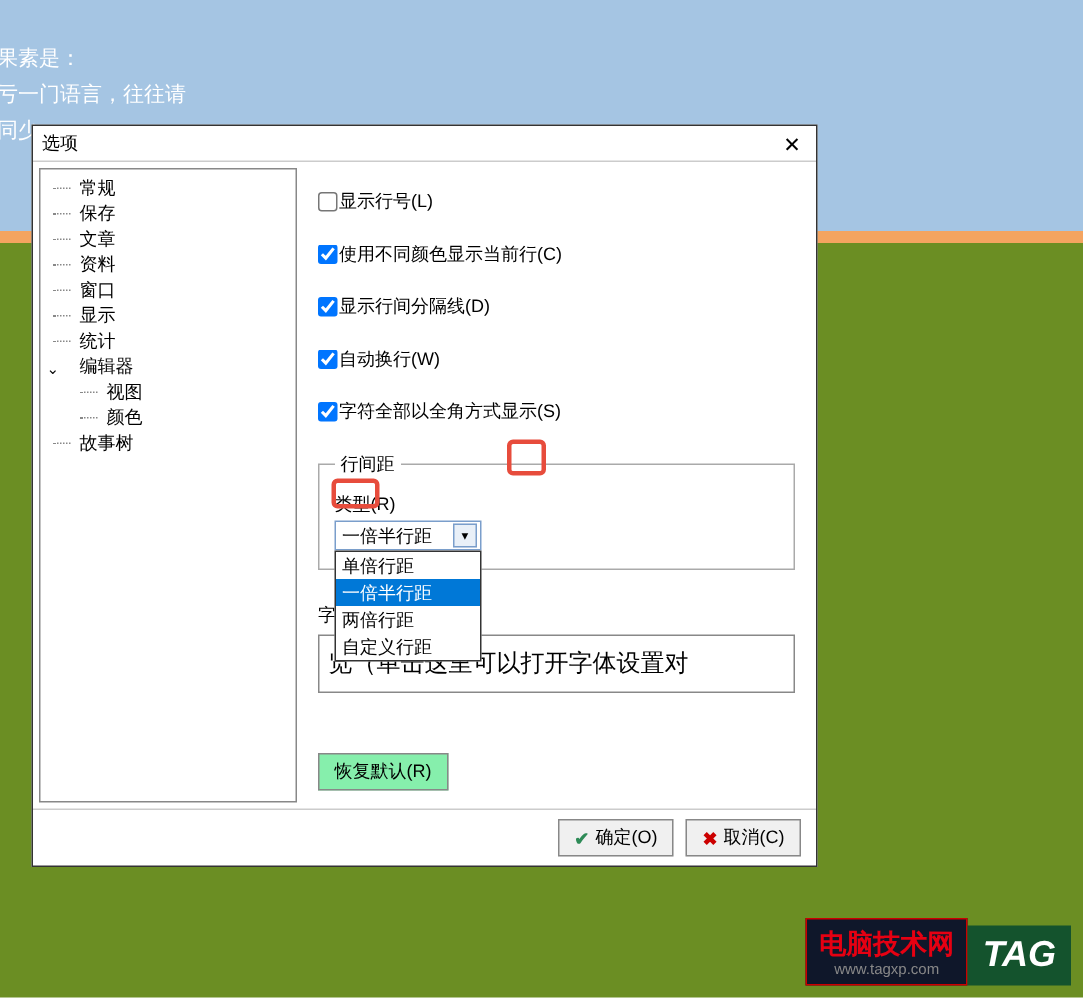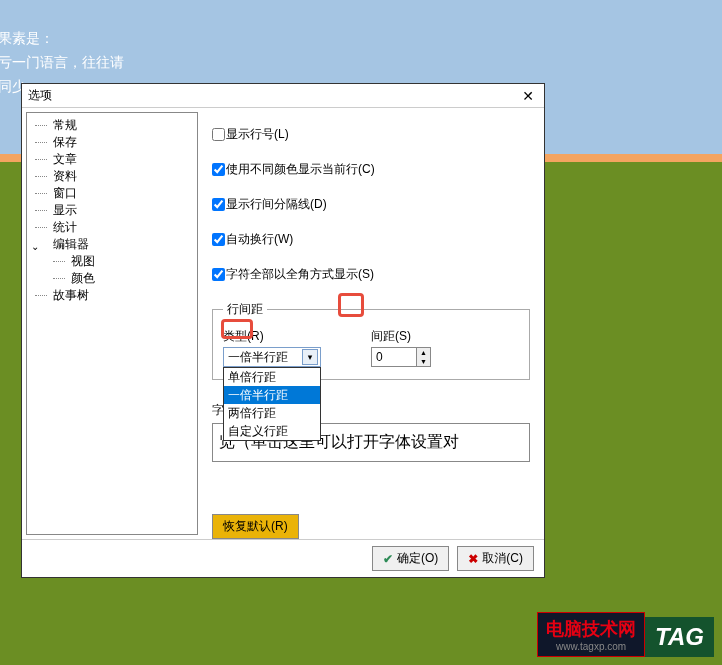--- a/index.html
+++ b/index.html
@@ -188,24 +188,24 @@
     .preview-box {
       border: 1px solid #888;
       padding: 8px 6px;
       margin-top: 4px;
       font-family: SimSun, serif;
       font-size: 16px;
       white-space: nowrap;
       overflow: hidden;
     }
     .restore-btn {
-      margin-top: 52px;
+      margin-top: 40px;
       padding: 3px 10px;
       border: 1px solid #888;
-      background: #eab308;
+      background: #86efac;
       font-size: 12px;
       cursor: pointer;
     }
     .dialog-footer {
       border-top: 1px solid #ccc;
       padding: 6px 10px;
       display: flex;
       justify-content: flex-end;
       gap: 8px;
     }
@@ -332,30 +332,20 @@
                 <span class="combo-arrow">▾</span>
               </div>
               <div class="dropdown-list">
                 <div class="opt">单倍行距</div>
                 <div class="opt selected">一倍半行距</div>
                 <div class="opt">两倍行距</div>
                 <div class="opt">自定义行距</div>
               </div>
             </div>
           </div>
-          <div class="field-col">
-            <label>间距(S)</label>
-            <div class="spinner">
-              <input type="text" value="0" style="">
-              <div class="spinner-btns">
-                <div>▲</div>
-                <div>▼</div>
-              </div>
-            </div>
-          </div>
         </div>
       </fieldset>
 
       <div class="font-label">字体</div>
       <div class="preview-box">览（单击这里可以打开字体设置对</div>
 
       <button class="restore-btn">恢复默认(R)</button>
     </div>
   </div>
   <div class="dialog-footer">

